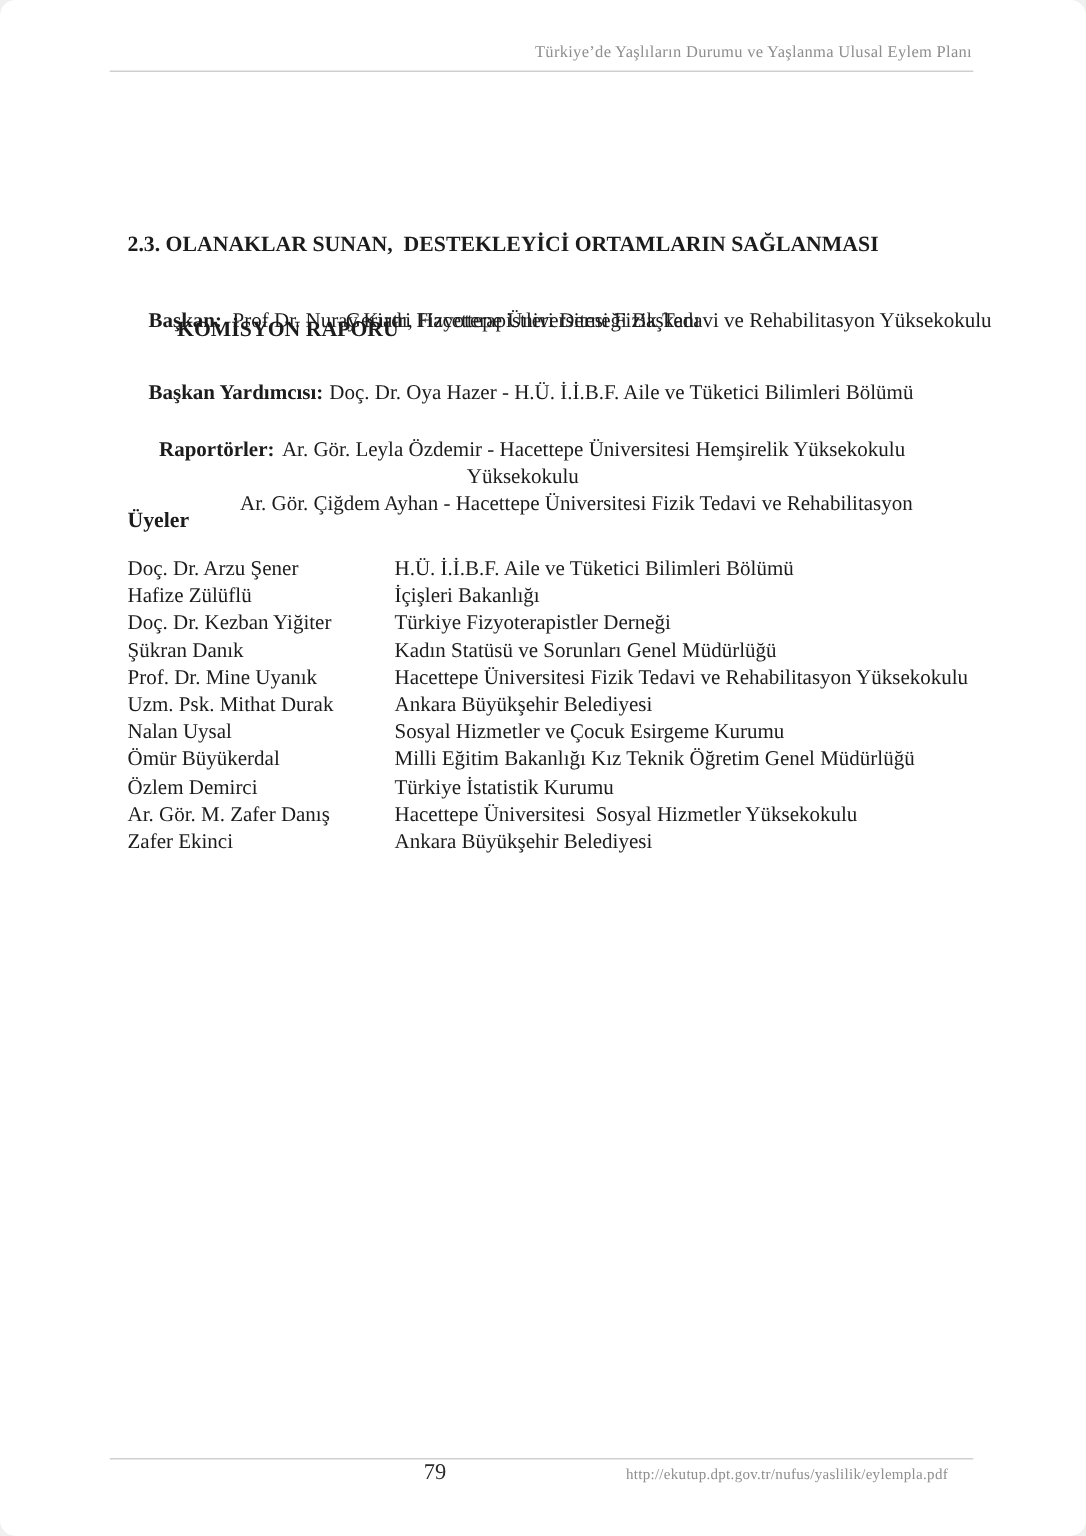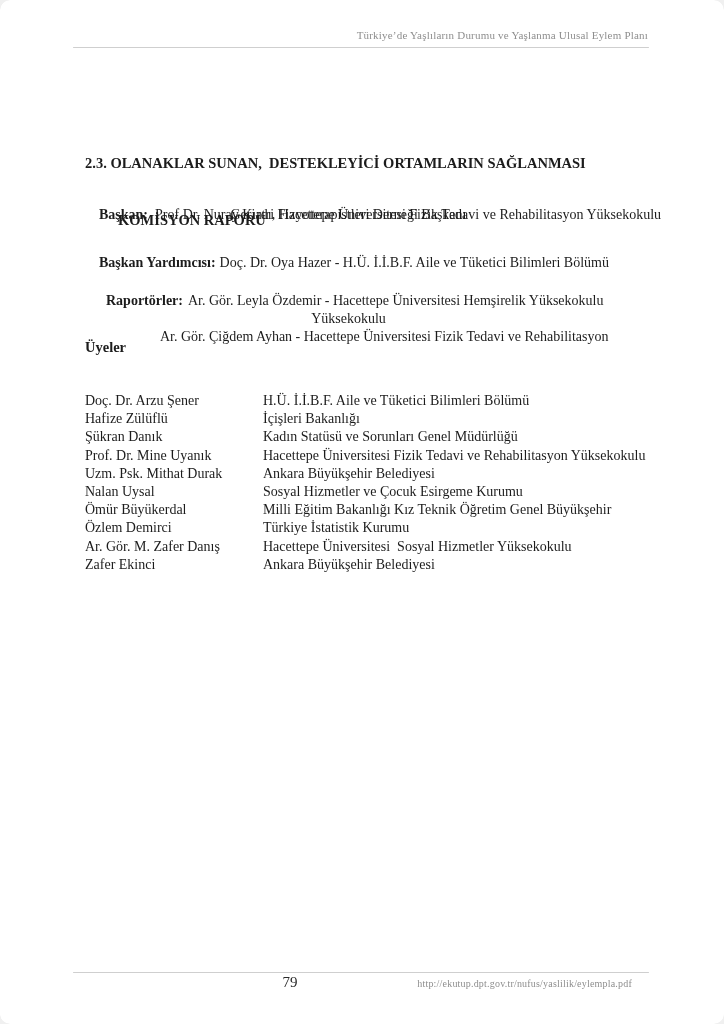--- a/index.html
+++ b/index.html
@@ -66,21 +66,21 @@
   .rapporteurs-block .label { margin-right: 5px; }
   .rapporteurs-line2 { padding-left: 75px; }
   .rapporteurs-line3 { top: 310px; }
   .members-heading {
     position: absolute;
     top: 339px;
     left: 85px;
     font-weight: bold;
     font-size: 14.5px;
   }
-  .members-table { position: absolute; top: 392px; left: 85px; font-family: Liberation Serif, serif; }
+  .members-table { position: absolute; top: 371px; left: 85px; font-family: Liberation Serif, serif; }
   .member-row { display: flex; font-size: 14px; line-height: 18.2px; white-space: pre; }
   .member-name { width: 178px; flex: 0 0 178px; }
   .member-org { }
   .footer-rule {
     position: absolute;
     top: 972px;
     left: 73px;
     width: 576px;
     height: 1px;
     background: var(--rule);
@@ -138,38 +138,42 @@
   <div class="members-table">
     <div class="member-row">
       <span class="member-name">Doç. Dr. Arzu Şener</span>
       <span class="member-org">H.Ü. İ.İ.B.F. Aile ve Tüketici Bilimleri Bölümü</span>
     </div>
     <div class="member-row">
       <span class="member-name">Hafize Zülüflü</span>
       <span class="member-org">İçişleri Bakanlığı</span>
     </div>
     <div class="member-row">
+      <span class="member-name">Doç. Dr. Kezban Yiğiter</span>
+      <span class="member-org">Türkiye Fizyoterapistler Derneği</span>
+    </div>
+    <div class="member-row">
       <span class="member-name">Şükran Danık</span>
       <span class="member-org">Kadın Statüsü ve Sorunları Genel Müdürlüğü</span>
     </div>
     <div class="member-row">
       <span class="member-name">Prof. Dr. Mine Uyanık</span>
       <span class="member-org">Hacettepe Üniversitesi Fizik Tedavi ve Rehabilitasyon Yüksekokulu</span>
     </div>
     <div class="member-row">
       <span class="member-name">Uzm. Psk. Mithat Durak</span>
       <span class="member-org">Ankara Büyükşehir Belediyesi</span>
     </div>
     <div class="member-row">
       <span class="member-name">Nalan Uysal</span>
       <span class="member-org">Sosyal Hizmetler ve Çocuk Esirgeme Kurumu</span>
     </div>
     <div class="member-row">
       <span class="member-name">Ömür Büyükerdal</span>
-      <span class="member-org">Milli Eğitim Bakanlığı Kız Teknik Öğretim Genel Büyükşehir</span>
+      <span class="member-org">Milli Eğitim Bakanlığı Kız Teknik Öğretim Genel Müdürlüğü</span>
     </div>
     <div class="member-row">
       <span class="member-name">Özlem Demirci</span>
       <span class="member-org">Türkiye İstatistik Kurumu</span>
     </div>
     <div class="member-row">
       <span class="member-name">Ar. Gör. M. Zafer Danış</span>
       <span class="member-org">Hacettepe Üniversitesi  Sosyal Hizmetler Yüksekokulu</span>
     </div>
     <div class="member-row">

